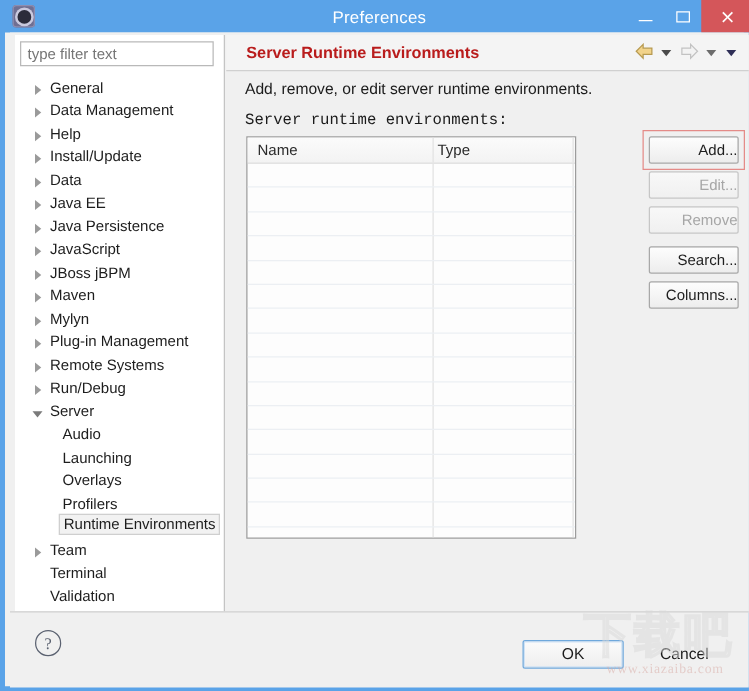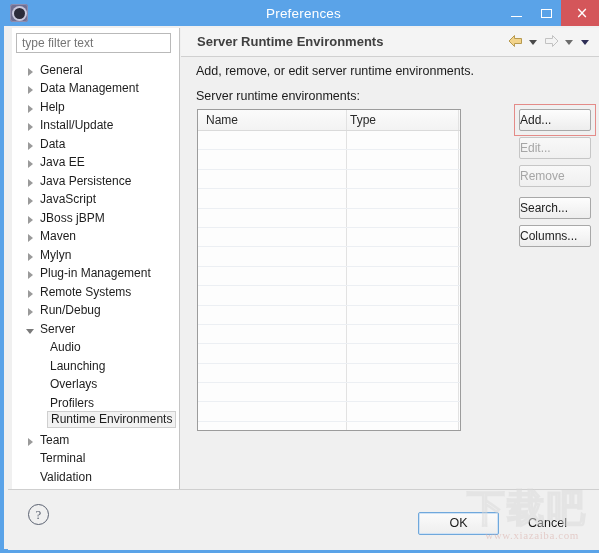--- a/index.html
+++ b/index.html
@@ -103,21 +103,21 @@
     position:absolute;left:173px;top:2px;width:418px;height:462px;
     background:#f0f0f0;
   }
   .panel-header{
     position:absolute;left:0;top:0;width:418px;height:28px;
     background:#f4f4f4;
     border-bottom:1px solid #d0d0d0;
   }
   .panel-title{
     position:absolute;left:16px;top:6px;
-    font-size:13px;font-weight:bold;color:#404040;
+    font-size:13px;font-weight:bold;color:#b91c1c;
   }
   .navbar{position:absolute;right:6px;top:5px;display:flex;align-items:center;gap:1px;}
   .nav-arrow{width:17px;height:16px;position:relative;margin:0 1px;}
   .nav-arrow svg{display:block;}
   .caret{
     width:11px;height:11px;position:relative;margin:0 2px;
   }
   .caret::before{
     content:"";position:absolute;left:1px;top:4px;
     border-top:5px solid #4a4a4a;
@@ -125,21 +125,21 @@
   }
   .caret.dim::before{border-top-color:#6c6c6c;}
   .caret.navy::before{border-top-color:#2e2e56;}
 
   .desc{
     position:absolute;left:15px;top:36px;
     font-size:12.5px;color:#1b1b1b;
   }
   .sublabel{
     position:absolute;left:15px;top:61px;
-    font-size:12.5px;color:#1b1b1b;
+    font-size:12.5px;color:#1b1b1b;font-family:Liberation Mono, monospace;
   }
 
   
   .table{
     position:absolute;left:16px;top:81px;width:264px;height:322px;
     background:#fdfdfd;
     border:1px solid #9c9c9c;
     box-sizing:border-box;
     overflow:hidden;
   }
@@ -159,21 +159,21 @@
   .trow{height:19.4px;border-bottom:1px solid #eceff3;box-sizing:border-box;position:relative;}
 
   
   .btncol{position:absolute;left:338px;top:81px;width:72px;}
   .btn{
     display:block;width:72px;height:22px;
     background:linear-gradient(to bottom,#fdfdfd,#ededed);
     border:1px solid #a8a8a8;border-radius:2px;
     font-size:12px;color:#1e1e1e;
     font-family:"Liberation Sans",sans-serif;
-    text-align:left;line-height:20px;
+    text-align:right;line-height:20px;
     box-sizing:border-box;margin-bottom:6px;
     padding:0;
   }
   .btn.disabled{color:#a6a6a6;border-color:#c6c6c6;
     background:linear-gradient(to bottom,#f8f8f8,#f0f0f0);}
   .btn.gap{margin-top:10px;}
   .btn-highlight{
     position:absolute;left:-5px;top:-5px;width:82px;height:32px;
     border:1.5px solid #e48b88;box-sizing:border-box;
     pointer-events:none;

